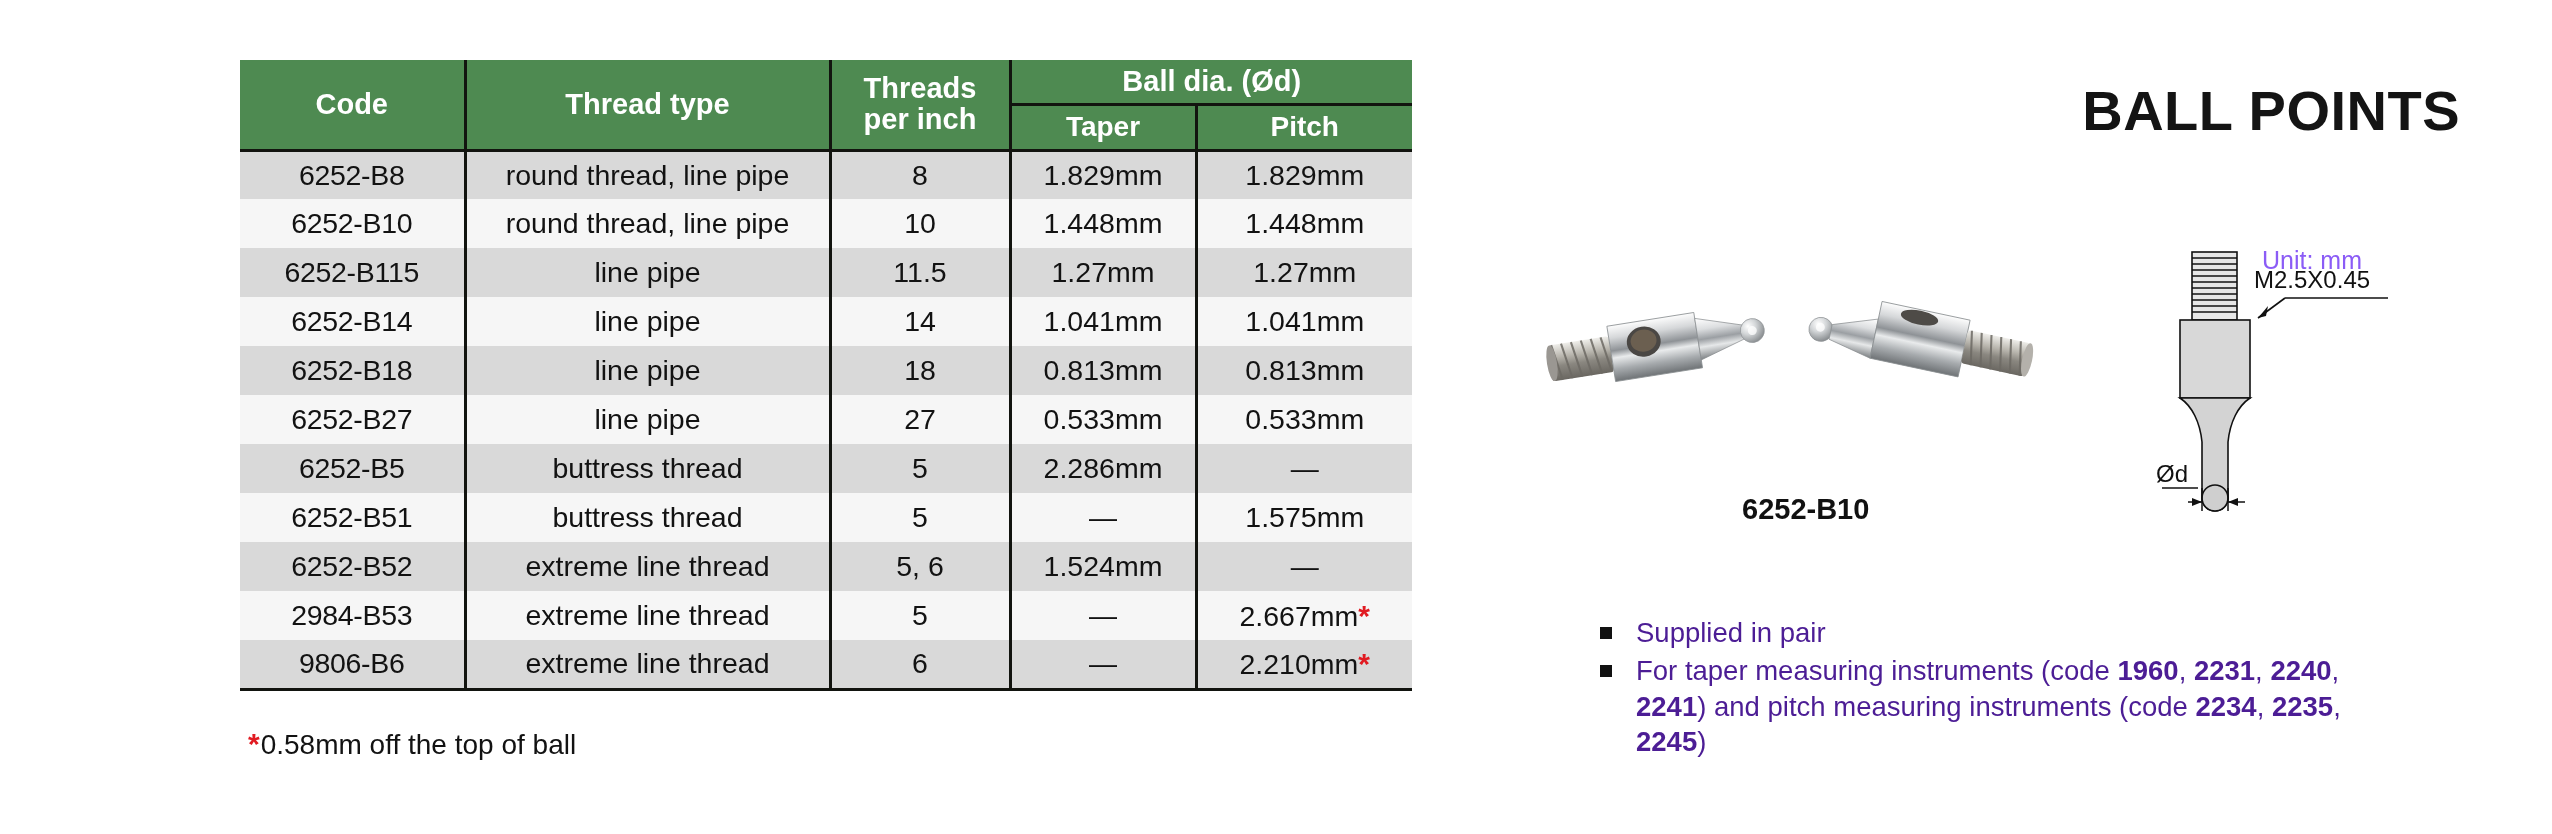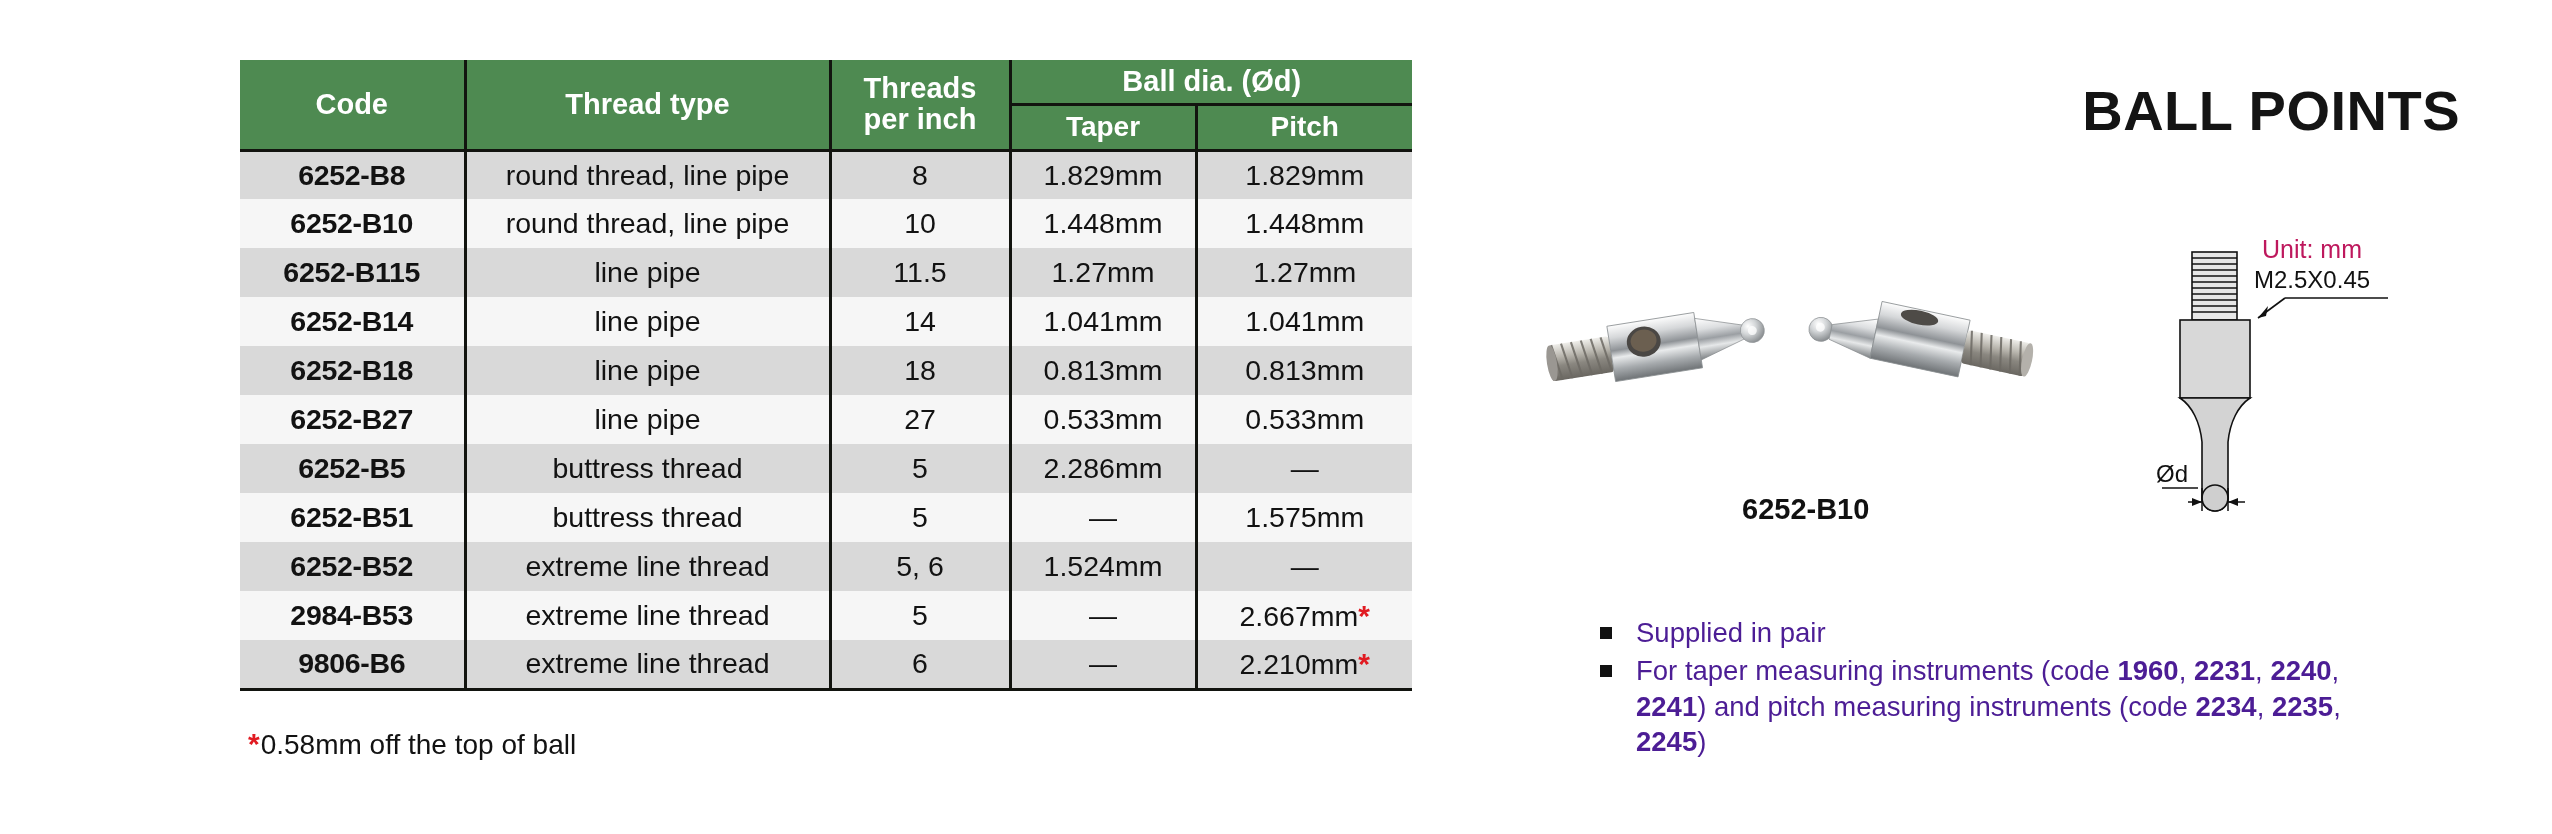--- a/index.html
+++ b/index.html
@@ -57,21 +57,21 @@
     font-size: 28.5px;
     color: #121212;
     text-align: center;
     padding: 5px 6px;
     height: 49px;
     border-left: 3px solid #12140f;
     border-right: 3px solid #12140f;
     white-space: nowrap;
   }
   table.spec td.code {
-    font-weight: bold;
+    font-weight: normal;
     border-left: none;
     letter-spacing: -0.3px;
   }
   table.spec td.pitch { border-right: none; }
   
   table.spec td.tpi, table.spec td.taper {
     border-left: 3px solid #12140f;
   }
   table.spec tr.odd  td { background: #d9d9d9; }
   table.spec tr.even td { background: #f6f6f6; }
@@ -125,23 +125,23 @@
   }
 
   
   #drawing {
     position: absolute;
     left: 2150px; top: 230px;
     width: 330px; height: 340px;
   }
   #unit-label {
     position: absolute;
-    left: 2262px; top: 235px;
+    left: 2262px; top: 246px;
     font-size: 25px;
-    color: #be185d;
+    color: #8b5cf6;
     white-space: nowrap;
   }
 
   
   #bullets {
     position: absolute;
     left: 1598px; top: 615px;
     width: 760px;
     font-size: 27.5px;
     color: #4c1d95;

